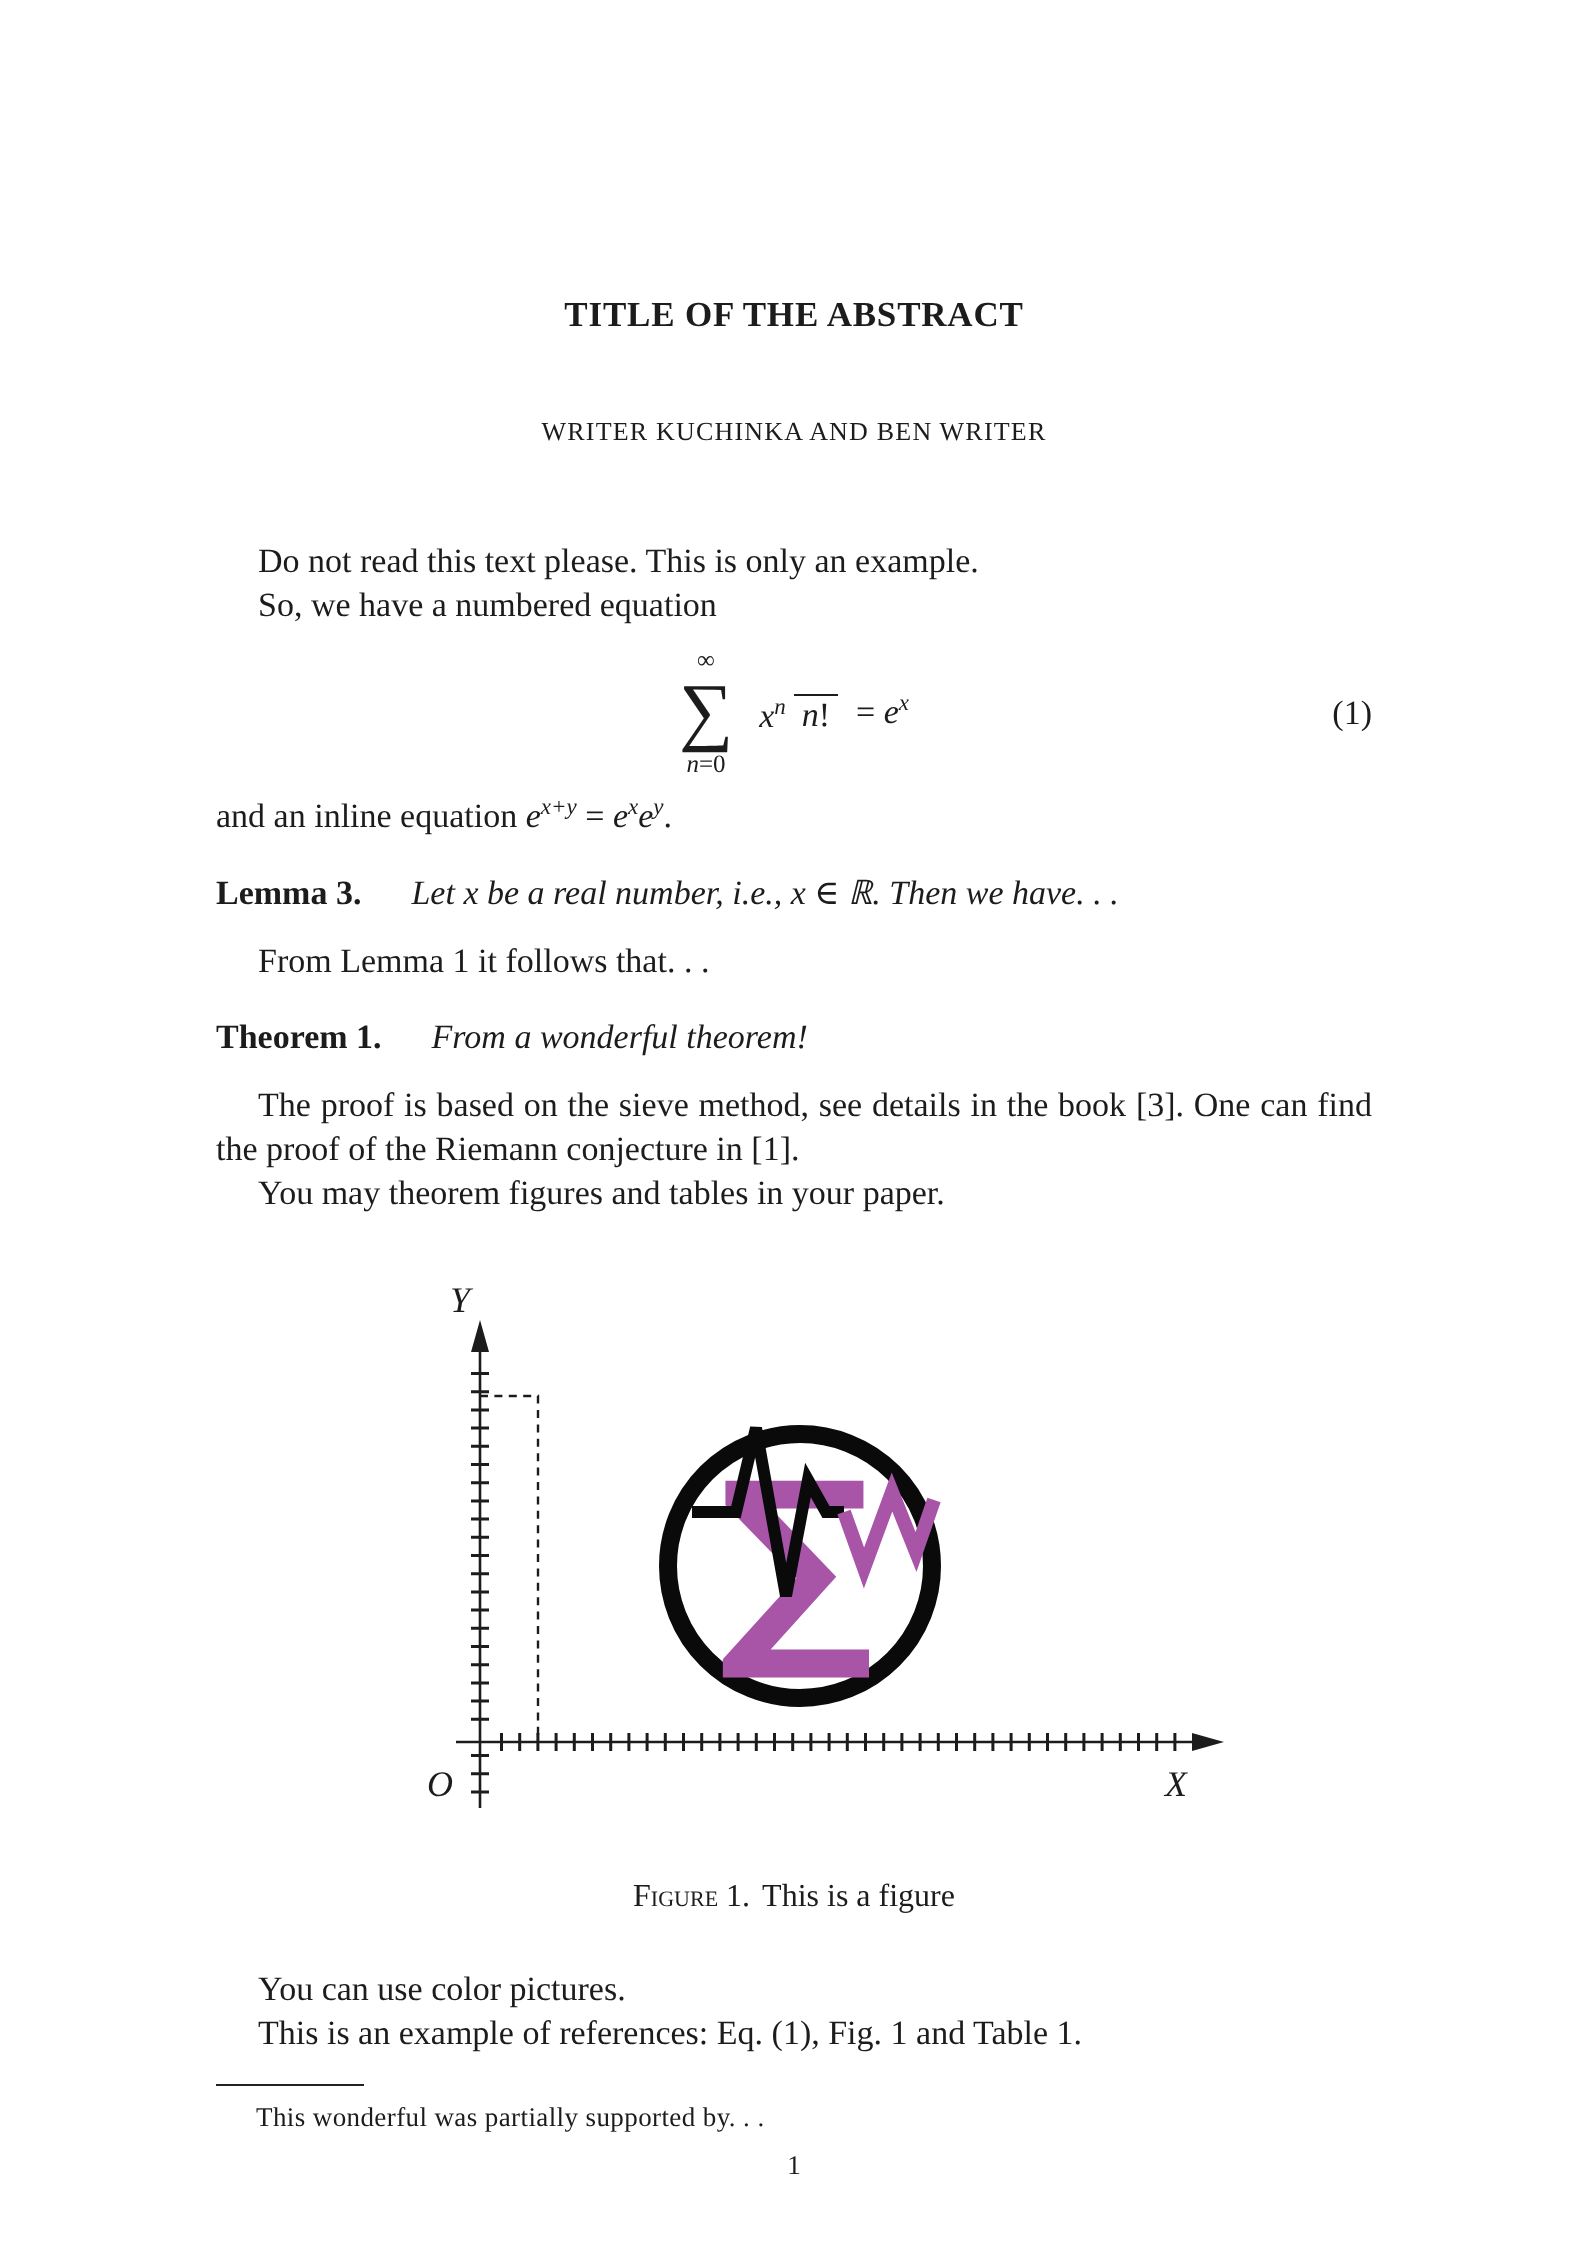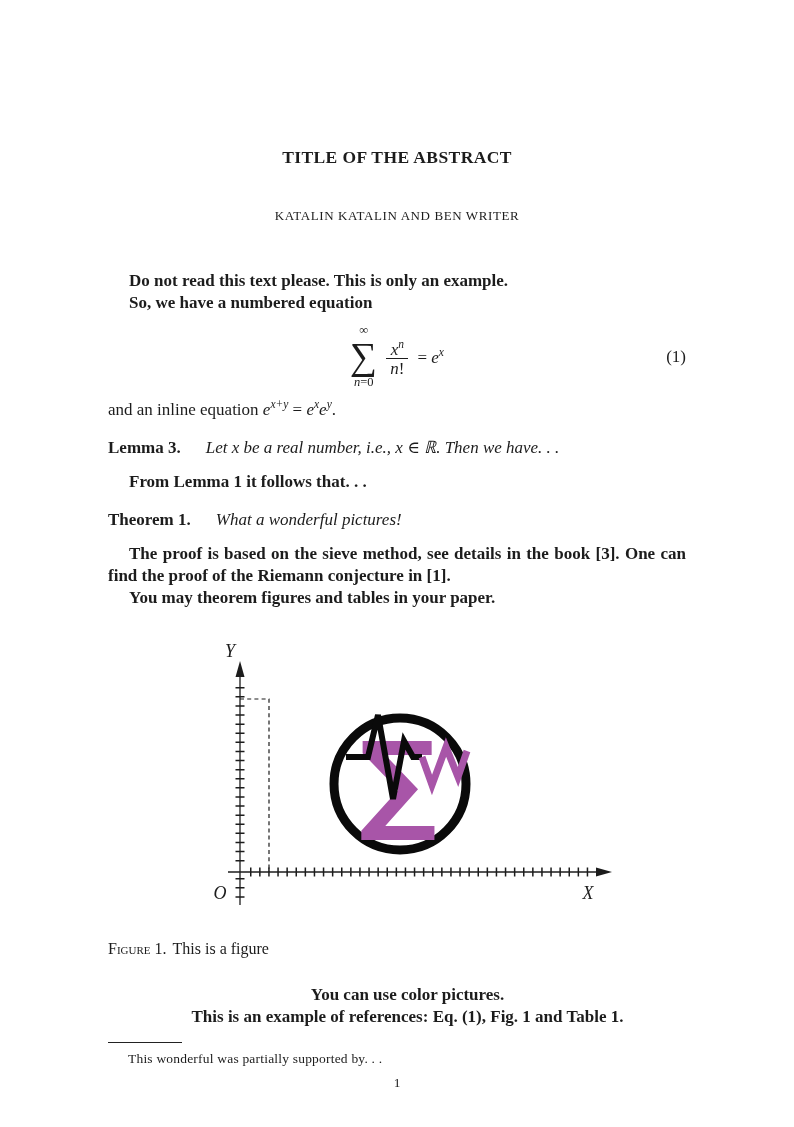--- a/index.html
+++ b/index.html
@@ -10,67 +10,67 @@
     color:#1c1c1c;
   }
   .page { position:relative; width:794px; height:1127px; background:#fff; overflow:hidden; }
   .content { padding:147px 108px 0 108px; }
 
   .title { font-size:17.5px; font-weight:bold; text-align:center; letter-spacing:.4px; }
   .authors { margin-top:40px; text-align:center; font-size:13px; letter-spacing:.6px; }
 
   .intro { margin-top:46px; }
   p.body-line { font-size:17px; line-height:22px; }
-  .indent { text-indent:21px;font-weight:bold; }
+  .indent { text-indent:21px; }
   .justify { text-align:justify; }
   .mt2 { margin-top:2px; }
   .mt12 { margin-top:12px; }
 
   .equation { position:relative; margin:10px 0 4px 0; display:flex; justify-content:center; align-items:center; gap:9px; min-height:60px; }
   .sum { display:inline-flex; flex-direction:column; align-items:center; line-height:1; }
   .sum .lim { font-size:12.5px; line-height:13px; }
   .sum .lim i { font-style:italic; }
   .sum .sigma { font-size:38px; line-height:34px; padding:2px 0 3px 0; }
-  .frac { display:inline-flex; flex-direction:column; align-items:center; font-size:17px; line-height:19px; }
+  .frac { display:inline-flex; flex-direction:row; align-items:center; font-size:17px; line-height:19px; }
   .frac .num { padding:0 4px; }
   .frac .den { border-top:1px solid #1c1c1c; padding:0 4px; }
   .rhs { font-size:17px; }
   .eq-num { position:absolute; right:0; top:50%; transform:translateY(-50%); font-size:17px; }
 
   .mvar { font-style:italic; }
   sup { font-size:11.5px; }
 
   .lemma, .theorem { margin-top:16px; font-size:17px; line-height:22px; }
   .lemma b, .theorem b { margin-right:9px; font-weight:bold; }
   .lemma i, .theorem i { font-style:italic;margin-left:16px; }
 
   .figure-wrap { margin-top:26px; }
-  .caption { margin-top:16px; text-align:left; font-size:16px; }
+  .caption { margin-top:16px; text-align:center; font-size:16px; }
   .caption .sc { font-variant:small-caps; }
   .caption .cap-label { margin-right:6px; }
 
-  .closing { margin-top:26px;text-align:center; }
+  .closing { margin-top:26px; }
 
   .footnote-rule { margin-top:14px; width:74px; border-top:1.2px solid #222; }
   .footnote { margin-top:8px; font-size:13.5px; padding-left:20px; letter-spacing:.2px; }
   .pagenum { margin-top:8px; text-align:center; font-size:13.5px; }
 
   svg .axis { stroke:#1c1c1c; stroke-width:1.3; }
   svg .ticks { stroke:#1c1c1c; stroke-width:9; stroke-dasharray:1.5 7.6; }
   svg .dash { stroke:#1c1c1c; stroke-width:1.2; stroke-dasharray:4 3.2; fill:none; }
   svg .axis-label { font-family:"Liberation Serif","DejaVu Serif",serif; font-style:italic; font-size:18px; fill:#1c1c1c; }
 </style>
 </head>
 <body>
 
 <div class="page">
   <div class="content">
 
     <h1 class="title">TITLE OF THE ABSTRACT</h1>
-    <div class="authors">KATALIN KATALIN AND BEN WRITER</div>
+    <div class="authors">WRITER KUCHINKA AND BEN WRITER</div>
 
     <div class="intro">
       <p class="body-line indent">Do not read this text please. This is only an example.</p>
       <p class="body-line indent">So, we have a numbered equation</p>
     </div>
 
     <div class="equation">
       <span class="sum">
         <span class="lim">∞</span>
         <span class="sigma">∑</span>
@@ -86,21 +86,21 @@
       </span>
       <span class="eq-num">(1)</span>
     </div>
 
     <p class="body-line mt2"><span>and an inline equation </span><span class="mvar">e</span><sup class="mvar">x+y</sup><span> = </span><span class="mvar">e</span><sup class="mvar">x</sup><span class="mvar">e</span><sup class="mvar">y</sup><span>.</span></p>
 
     <p class="lemma"><b>Lemma 3.</b><i>Let x be a real number, i.e., x ∈ ℝ. Then we have. . .</i></p>
 
     <p class="body-line indent mt12">From Lemma 1 it follows that. . .</p>
 
-    <p class="theorem"><b>Theorem 1.</b><i>What a wonderful pictures!</i></p>
+    <p class="theorem"><b>Theorem 1.</b><i>From a wonderful theorem!</i></p>
 
     <p class="body-line indent justify mt12">The proof is based on the sieve method, see details in the book [3]. One can find the proof of the Riemann conjecture in [1].</p>
     <p class="body-line indent">You may theorem figures and tables in your paper.</p>
 
     <div class="figure-wrap">
       <svg width="578" height="285" viewBox="0 0 578 285">
 
         <line class="axis" x1="132" y1="270" x2="132" y2="34"></line>
         <polygon points="132,26 127.5,42 136.5,42" fill="#1c1c1c"></polygon>
         <line class="axis" x1="120" y1="237" x2="496" y2="237"></line>

